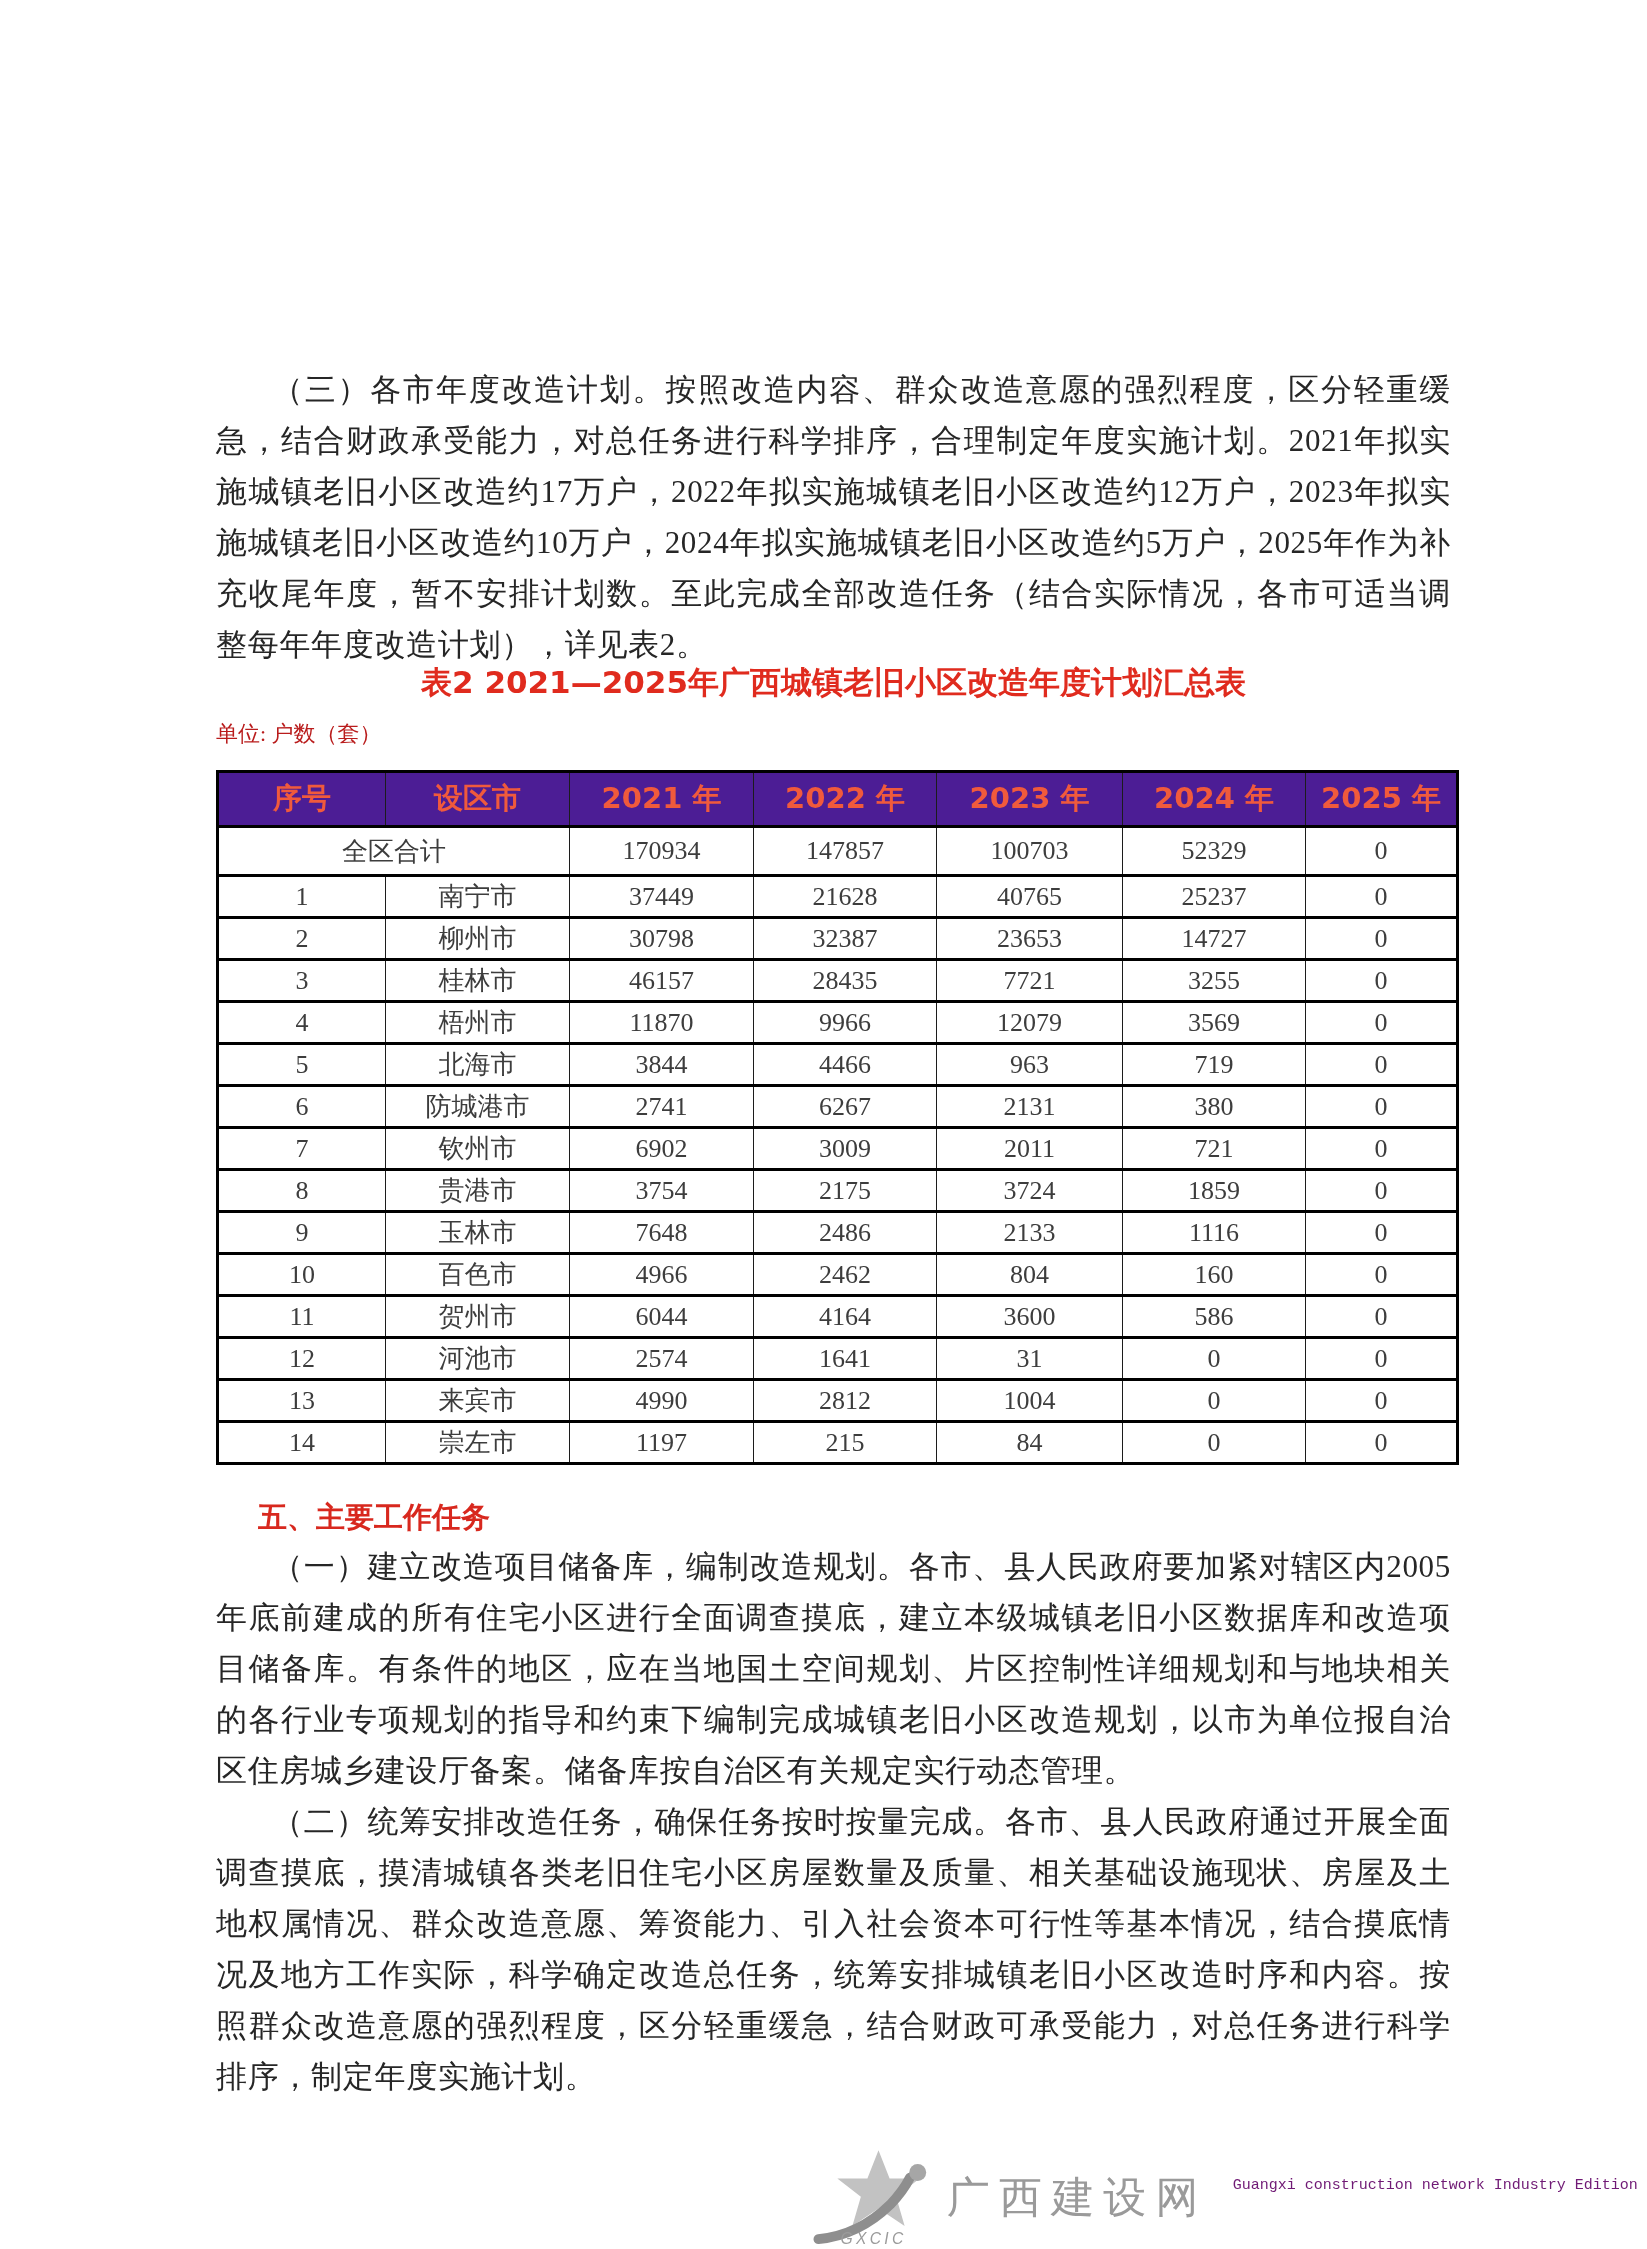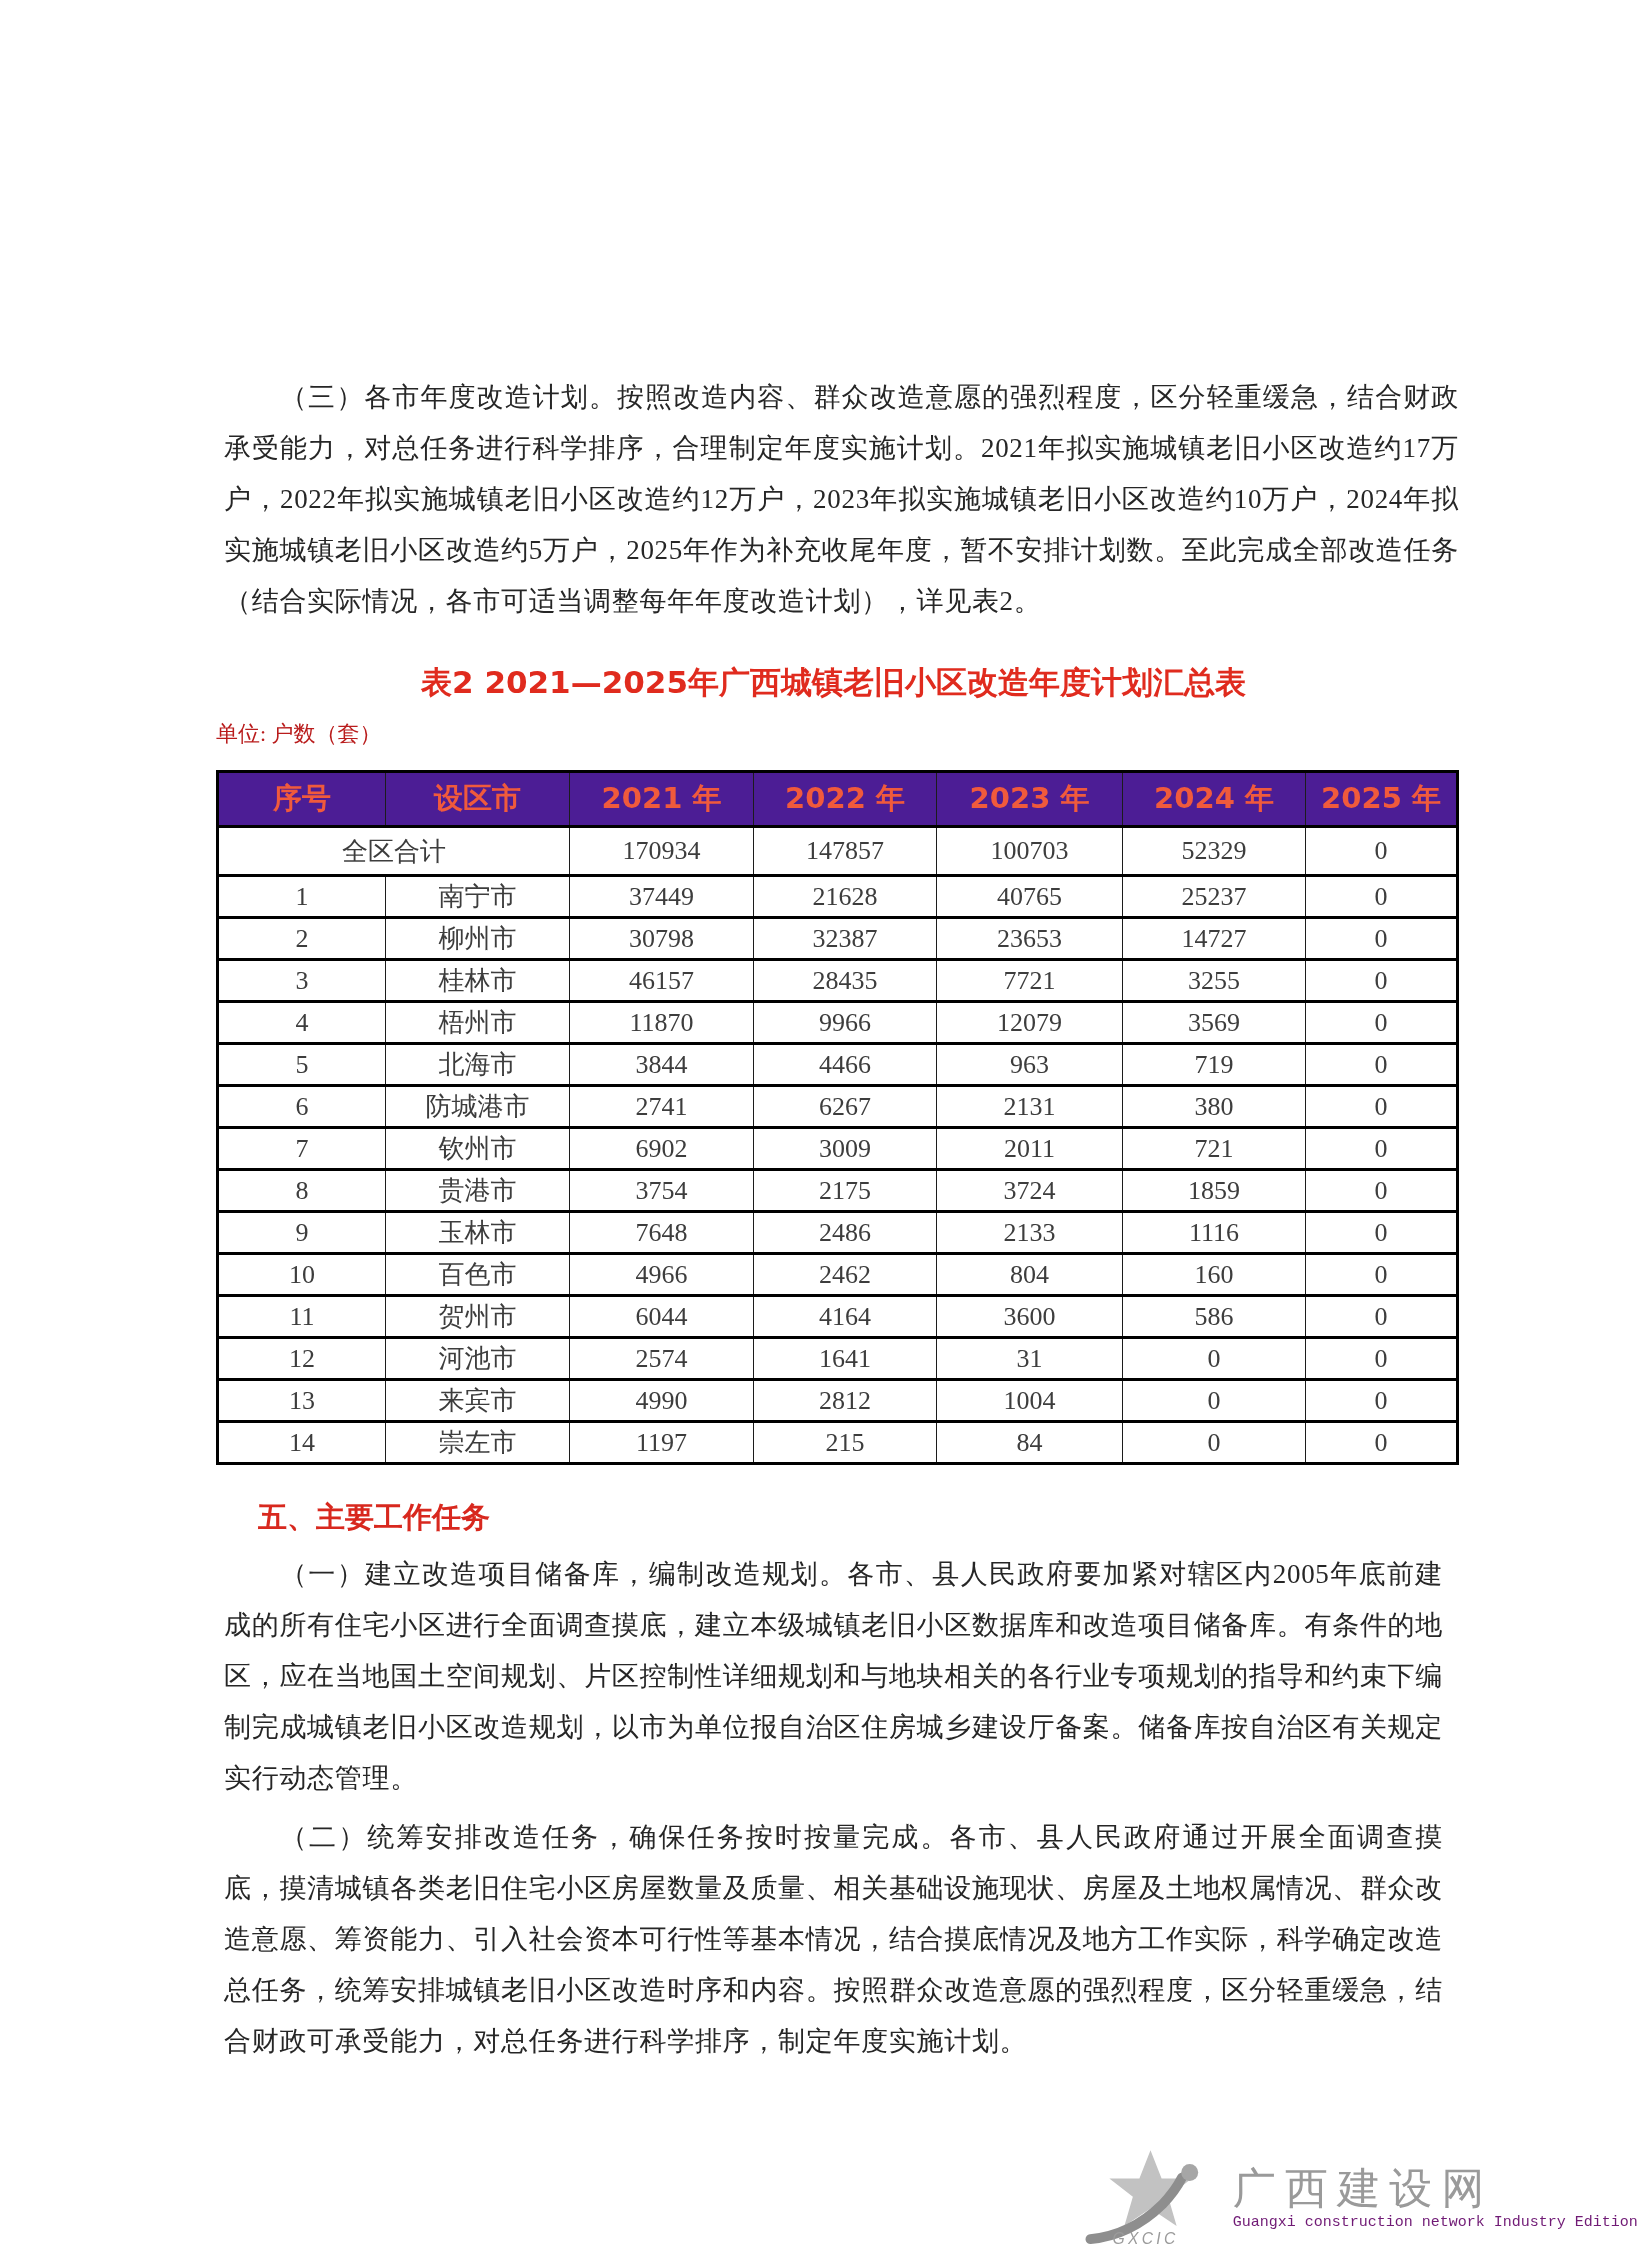--- a/index.html
+++ b/index.html
@@ -5,22 +5,22 @@
   html,body { margin:0; padding:0; background:#ffffff; }
   .page {
     position:relative;
     width:1647px; height:2250px;
     background:#ffffff;
     font-family:"Liberation Serif","DejaVu Serif",serif;
     color:#262626;
     overflow:hidden;
   }
   .para {
-    margin:8px;
-    font-size:27px;
+    margin:0;
+    font-size:31px;
     line-height:51px;
     text-align:justify;
     text-indent:56px;
     letter-spacing:0.7px;
   }
   .para-overview { position:absolute; top:364px; left:216px; width:1235px; }
   .table-title {
     position:absolute; top:662px; left:216px; width:1235px;
     text-align:center;
     font-family:"DejaVu Sans","Liberation Sans",sans-serif;
@@ -74,21 +74,21 @@
     font-family:"Liberation Serif","DejaVu Serif",serif;
   }
   .para-block { position:absolute; top:1541px; left:216px; width:1235px; }
   .logo {
     position:absolute;
     right:9.2px; bottom:2.6px;
     display:flex;
     align-items:center;
   }
   .logo-star { position:relative; width:131px; height:98px; flex:0 0 auto;text-align:center; }
-  .logo-text-col { display:flex; flex-direction:column; margin-left:17px; }
+  .logo-text-col { display:flex; flex-direction:row; margin-left:3px;gap:25px; }
   .logo-cn {
     font-size:43px;
     color:#9a9a9a;
     font-family:"Liberation Serif","DejaVu Serif",serif;
     letter-spacing:9.2px;
     line-height:46px;
     white-space:nowrap;
   }
   .logo-en {
     font-size:15px;

